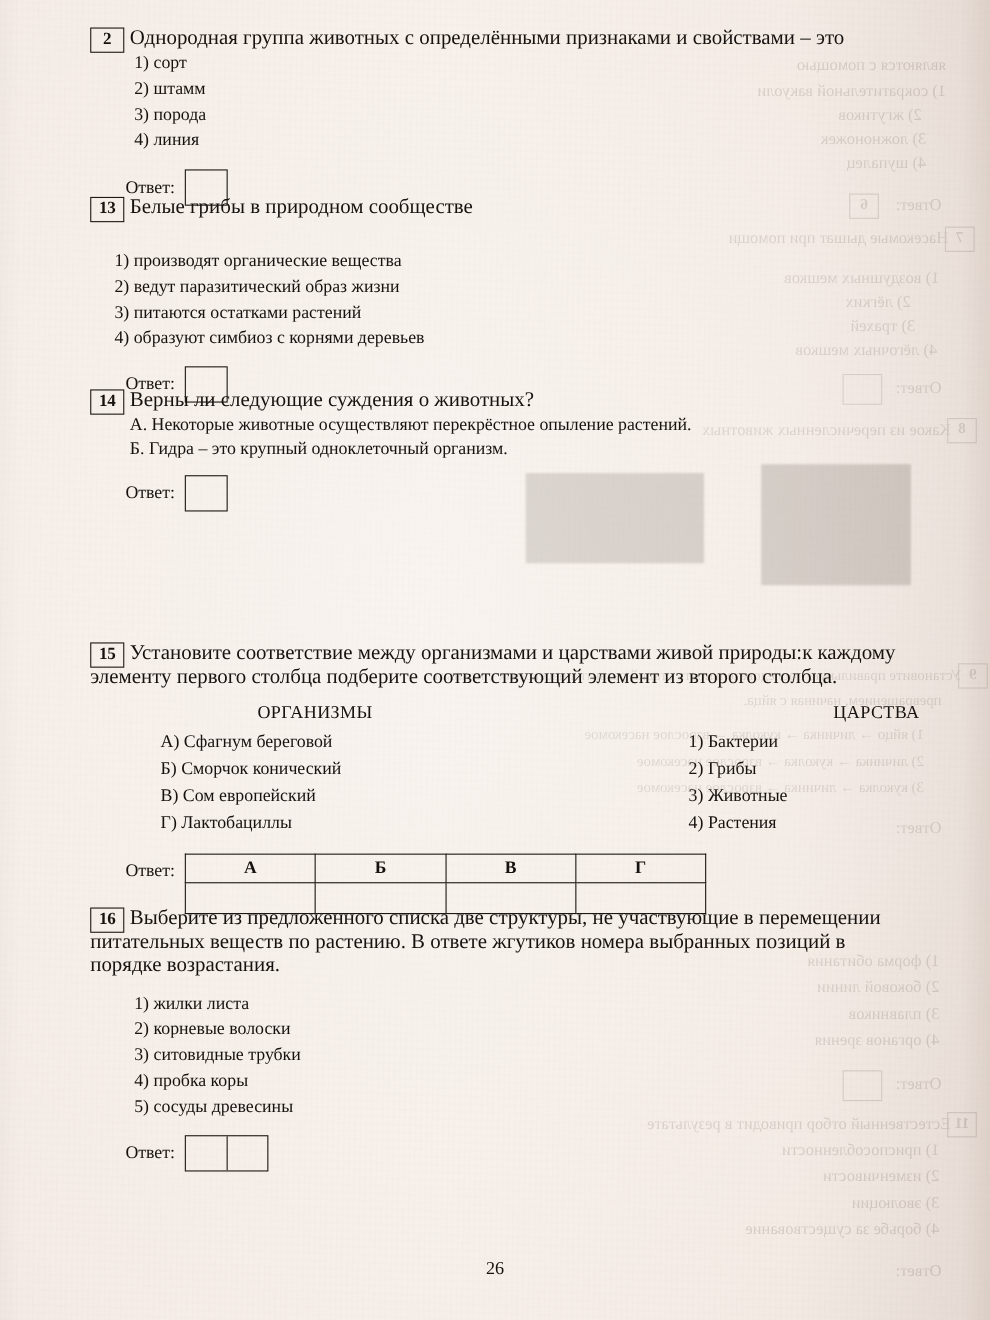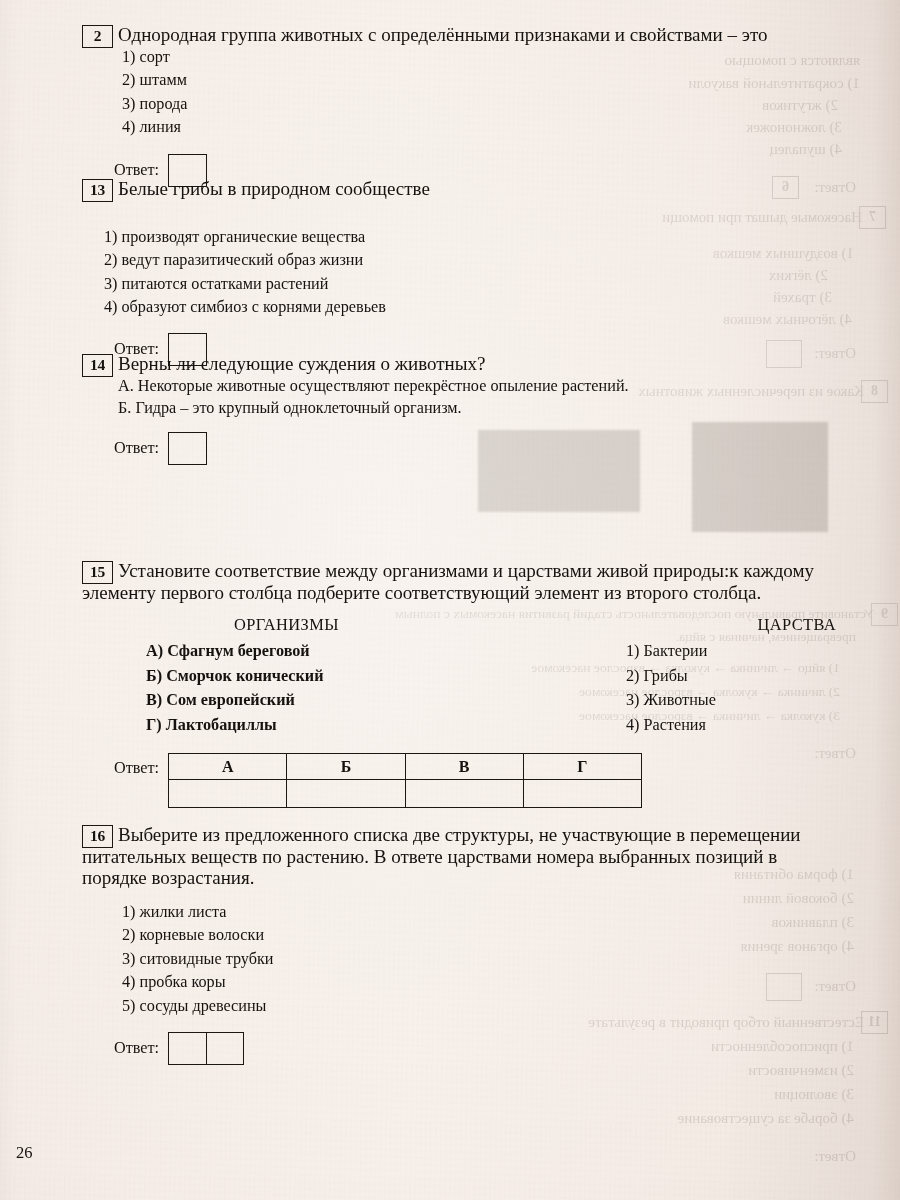--- a/index.html
+++ b/index.html
@@ -176,21 +176,20 @@
     position: relative;
     margin-left: 36px;
     height: 106px;
   }
   .match-left {
     position: absolute;
     left: 28px;
     top: 0;
     margin: 0; padding: 0;
     list-style: none;
-    font-weight: bold;
   }
   .match-right {
     position: absolute;
     left: 508px;
     top: 0;
     margin: 0; padding: 0;
     list-style: none;
   }
   .match-left li, .match-right li {
     font-size: 16.2px;
@@ -215,24 +214,23 @@
     text-align: center;
     font-size: 16px;
     font-weight: bold;
   }
   table.ans-table tr.blank td { height: 25px; }
 
   #pagenum {
     position: absolute;
     left: 0; right: 0;
     top: 1143px;
-    text-align: left;
+    text-align: center;
     font-size: 16.5px;
     z-index: 5;
-    margin-left: 16px;
   }
 </style>
 </head>
 <body>
 
 <div id="page">
 
   <div id="bleed">
     <div class="bl" style="left:40px; top:52px;">являются с помощью</div>
     <div class="bl" style="left:40px; top:75px;">1) сократительной вакуоли</div>
@@ -317,21 +315,21 @@
       <div class="qnum">14</div>
       <div class="qtext">Верны ли следующие суждения о животных?</div>
       <div class="stmt">А. Некоторые животные осуществляют перекрёстное опыление растений.</div>
       <div class="stmt">Б. Гидра – это крупный одноклеточный организм.</div>
       <div class="answer-row" style="margin-top:12px;">
         <span class="answer-label">Ответ:</span>
         <span class="answer-box"></span>
       </div>
     </div>
 
-    <div class="q-block" style="top:560px;">
+    <div class="q-block" style="top:583px;">
       <div class="qnum">15</div>
       <div class="qtext">
         <span class="ln">Установите соответствие между организмами и царствами живой природы:к каждому</span>
       </div>
       <div style="margin-left:0;" class="qtext">
         <span class="ln">элементу первого столбца подберите соответствующий элемент из второго столбца.</span>
       </div>
 
       <div class="cols" style="margin-top:12px;">
         <span class="col-head left">ОРГАНИЗМЫ</span>
@@ -373,21 +371,21 @@
           </table>
       </div>
     </div>
 
     <div class="q-block" style="top:800px;margin-top:24px;">
       <div class="qnum">16</div>
       <div class="qtext">
         <span class="ln">Выберите из предложенного списка две структуры, не участвующие в перемещении</span>
       </div>
       <div class="qtext" style="margin-left:0;">
-        <span class="ln">питательных веществ по растению. В ответе царствами номера выбранных позиций в</span>
+        <span class="ln">питательных веществ по растению. В ответе жгутиков номера выбранных позиций в</span>
         <span class="ln">порядке возрастания.</span>
       </div>
       <ul class="opts" style="margin-top:12px;">
         <li>1) жилки листа</li>
         <li>2) корневые волоски</li>
         <li>3) ситовидные трубки</li>
         <li>4) пробка коры</li>
         <li>5) сосуды древесины</li>
       </ul>
       <div class="answer-row" style="margin-top:14px;">

